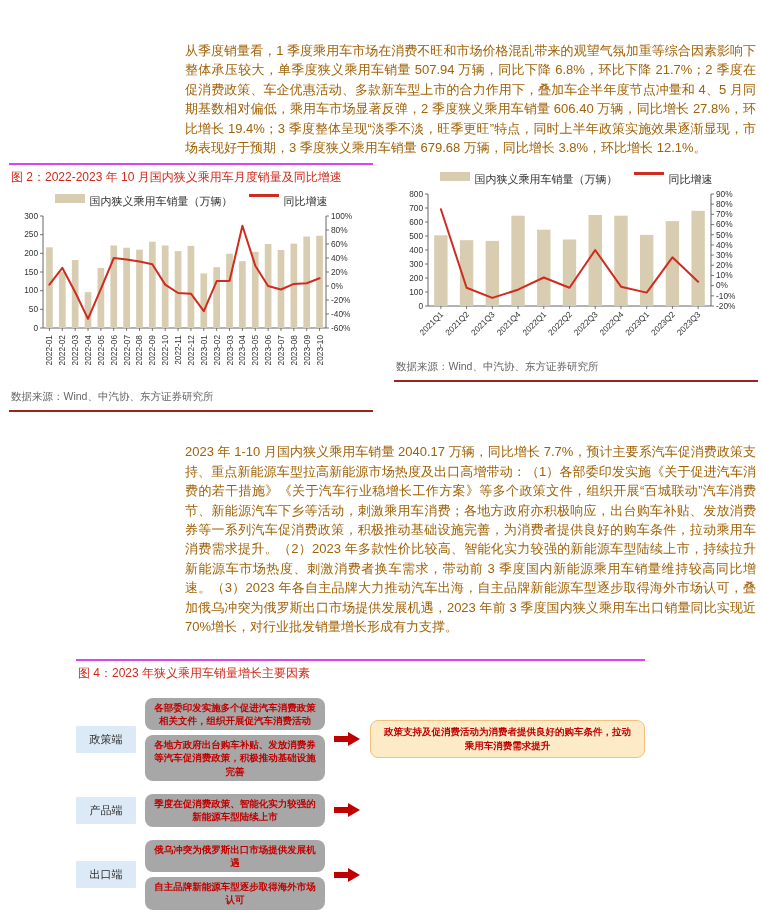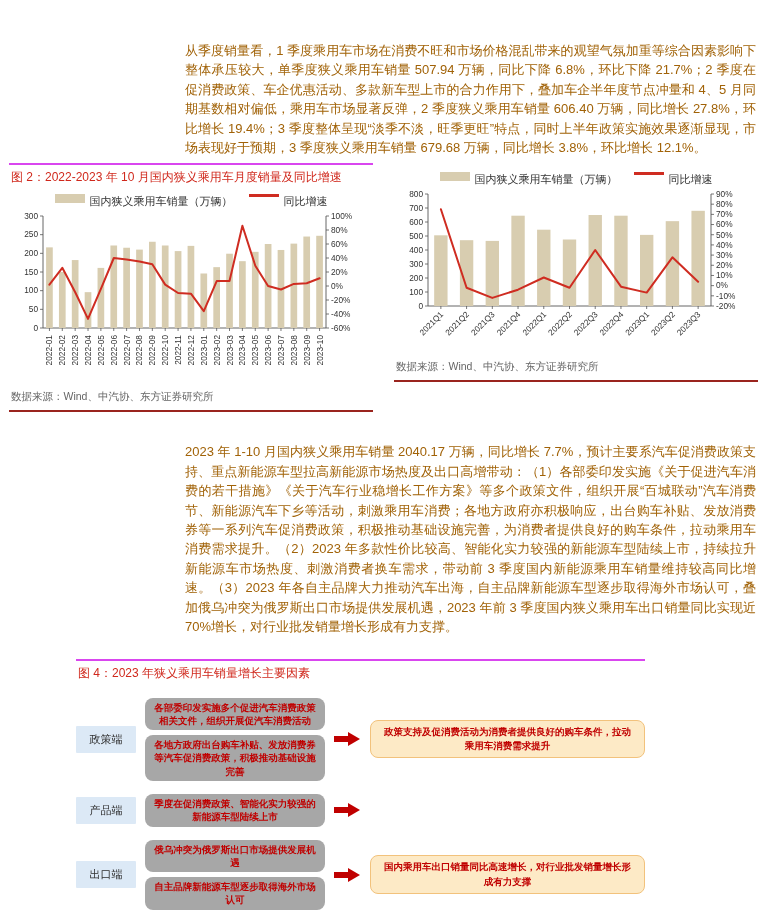--- a/index.html
+++ b/index.html
@@ -306,19 +306,18 @@
         <div class="f4-arrow"></div>
       </div>
 
       <div class="f4-row">
         <div class="f4-label">出口端</div>
         <div class="f4-causes">
           <div class="f4-cause">俄乌冲突为俄罗斯出口市场提供发展机遇</div>
           <div class="f4-cause">自主品牌新能源车型逐步取得海外市场认可</div>
         </div>
         <div class="f4-arrow"></div>
-        <div class="f4-effect">国内乘用车出口销量同比高速增长，对行业批发销量增长形成有力支撑</div>
       </div>
 
     </div>
   </section>
 
 </div>
 
 </body></html>

